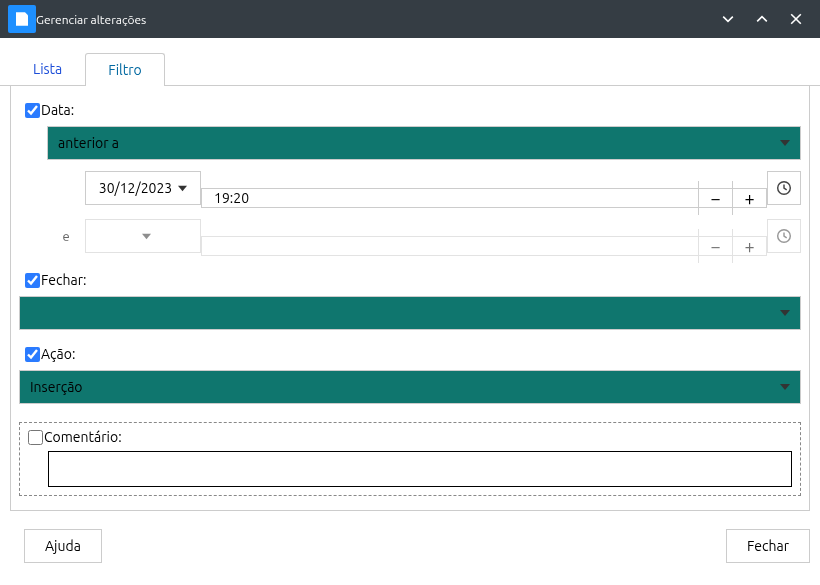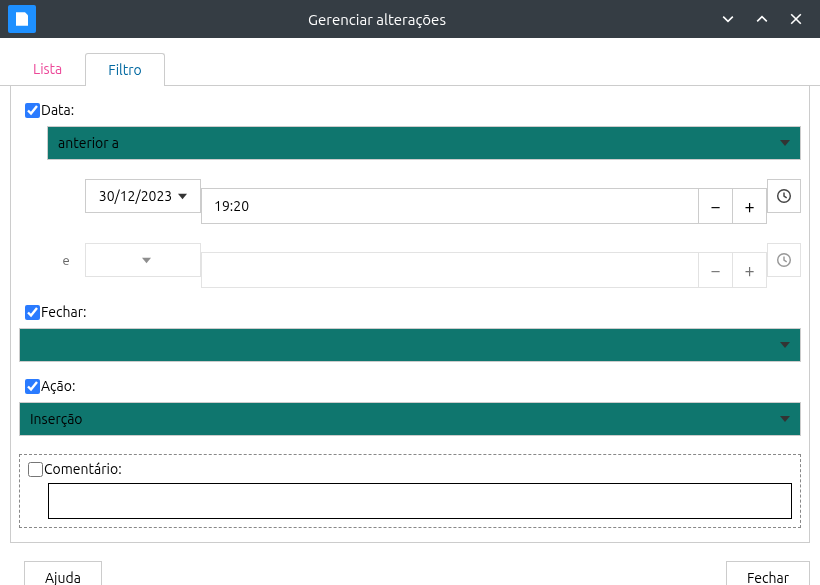--- a/index.html
+++ b/index.html
@@ -1,37 +1,37 @@
 <!DOCTYPE html>
 <html><head>
   <meta charset="utf-8">
   <style>
     * { box-sizing: border-box; margin: 0; padding: 0; font-family: -apple-system, "Segoe UI", Ubuntu, Arial, sans-serif; font-size: 14px; }
     body { background: #fff; width: 820px; height: 585px; overflow: hidden; }
     .titlebar { height: 38px; background: #353d44; color: #fff; display: flex; align-items: center; padding: 0 8px; }
     .titlebar .app-icon { width: 28px; height: 28px; background: #1e90ff; display: flex; align-items: center; justify-content: center; border-radius: 2px; }
     .titlebar .app-icon svg { width: 18px; height: 18px; fill:#fff; }
-    .titlebar .title { flex: 1; text-align: center; font-size: 15px; }
+    .titlebar .title { flex: 1; text-align: left; font-size: 12px; }
     .titlebar .win-controls { display: flex; gap: 14px; padding-right: 6px; }
     .titlebar .win-controls span { width: 20px; height: 20px; display: inline-flex; align-items: center; justify-content: center; color: #fff; }
     .titlebar .win-controls svg { width: 16px; height: 16px; stroke: #fff; stroke-width: 2; fill: none; }
     .tab-strip { display: flex; border-bottom: 1px solid #ccc; padding-top: 14px; padding-left: 10px; }
-    .tab { padding: 8px 22px; color: #ec4899; border: 1px solid transparent; border-bottom: none; }
+    .tab { padding: 8px 22px; color: #1d4ed8; border: 1px solid transparent; border-bottom: none; }
     .tab.active { color: #0369a1; border-color: #ccc; background: #fff; position: relative; top: 1px; border-radius: 3px 3px 0 0; }
     .panel { margin: 0 10px 10px 10px; border: 1px solid #ccc; border-top: none; padding: 10px 8px 14px 8px; }
     .row-label { display: flex; align-items: center; gap: 1px; margin: 6px 0 8px 6px; }
     input[type="checkbox"] { width: 15px; height: 15px; accent-color: #2a7bff; }
     .select { height: 34px; border: 1px solid #ccc; background: #0f766e; display: flex; align-items: center; padding: 0 10px; position: relative; }
     .select.full { width: 100%; }
     .select .caret { position: absolute; right: 10px; top: 50%; transform: translateY(-50%); }
     .caret svg { width: 10px; height: 10px; fill: #333; }
     .date-time-row { display: flex; align-items: center; gap: 0; margin-top: 8px; }
     .conj { width: 38px; text-align: center; color: #666; font-size: 13px; }
     .date-box { width: 116px; height: 34px; border: 1px solid #ccc; display: flex; align-items: center; justify-content: center; gap: 6px; }
-    .big-input { flex: 1; height: 36px; border: 1px solid #ccc; display: flex; align-items: center; margin-top: 20px; }
+    .big-input { flex: 1; height: 20px; border: 1px solid #ccc; display: flex; align-items: center; margin-top: 20px; }
     .big-input .val { padding-left: 12px; flex: 1; }
     .stepper { width: 34px; height: 34px; border-left: 1px solid #ccc; display: flex; align-items: center; justify-content: center; font-size: 18px; }
     .clock-btn { width: 34px; height: 34px; border: 1px solid #ccc; display: flex; align-items: center; justify-content: center; }
     .clock-btn svg { width: 18px; height: 18px; stroke:#444; fill:none; stroke-width:1.6; }
     .disabled { opacity: 0.55; }
     .dashed-box { margin-top: 18px; border: 1px dashed #888; }
     .dashed-box .row-label { margin: 6px 6px 6px 8px; padding-bottom: 0; }
     .comment-input { height: 36px; border: 1px solid #000; margin: 0 8px 8px 28px; }
     .footer { display: flex; padding: 8px 10px 0 24px; }
     .btn { height: 34px; padding: 0 20px; border: 1px solid #ccc; display: inline-flex; align-items: center; background:#fff; }

